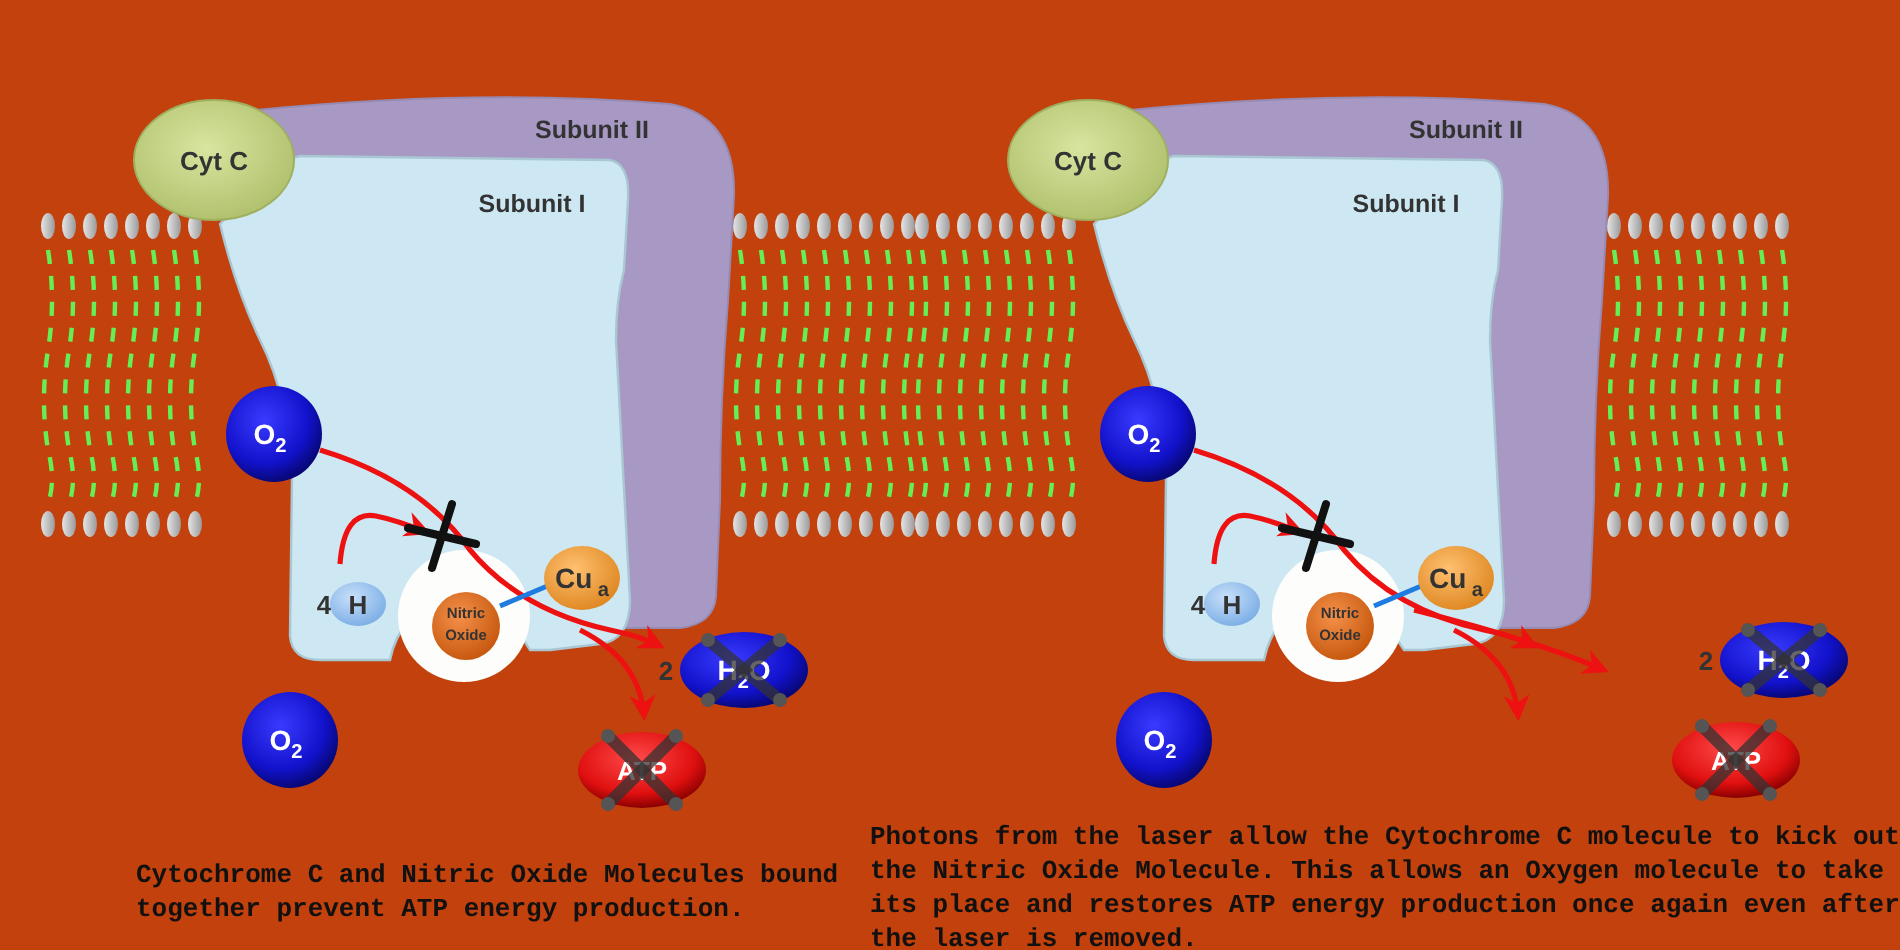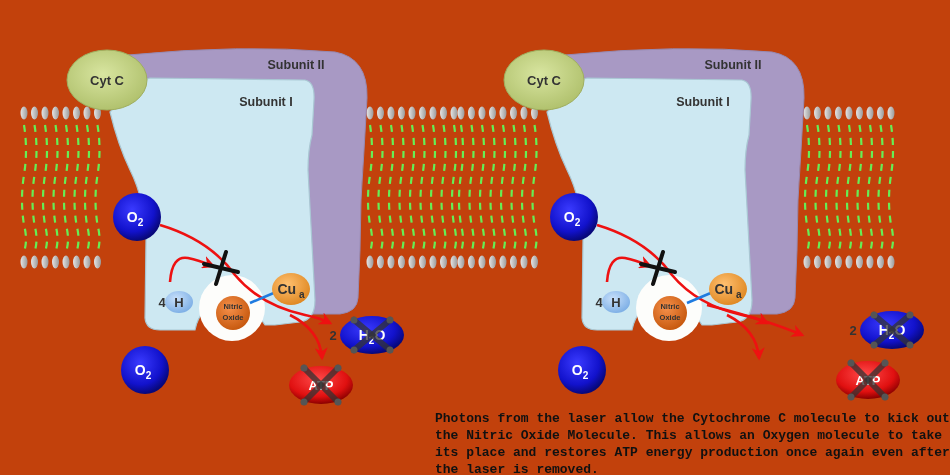--- a/index.html
+++ b/index.html
@@ -264,14 +264,15 @@
             <line x1="448" y1="363" x2="414" y2="397" stroke="#333" stroke-width="6" stroke-opacity="0.75" stroke-linecap="round"></line>
             <circle cx="414" cy="363" r="3.5" fill="#555"></circle>
             <circle cx="448" cy="363" r="3.5" fill="#555"></circle>
             <circle cx="414" cy="397" r="3.5" fill="#555"></circle>
             <circle cx="448" cy="397" r="3.5" fill="#555"></circle>
           </g>
         </g>
       </g>
   </svg>
 
+  <div class="caption" id="caption-left">Cytochrome C and Nitric Oxide Molecules bound together prevent ATP energy production.</div>
   <div class="caption" id="caption-right">Photons from the laser allow the Cytochrome C molecule to kick out the Nitric Oxide Molecule. This allows an Oxygen molecule to take its place and restores ATP energy production once again even after the laser is removed.</div>
 </div>
 
 </body></html>

